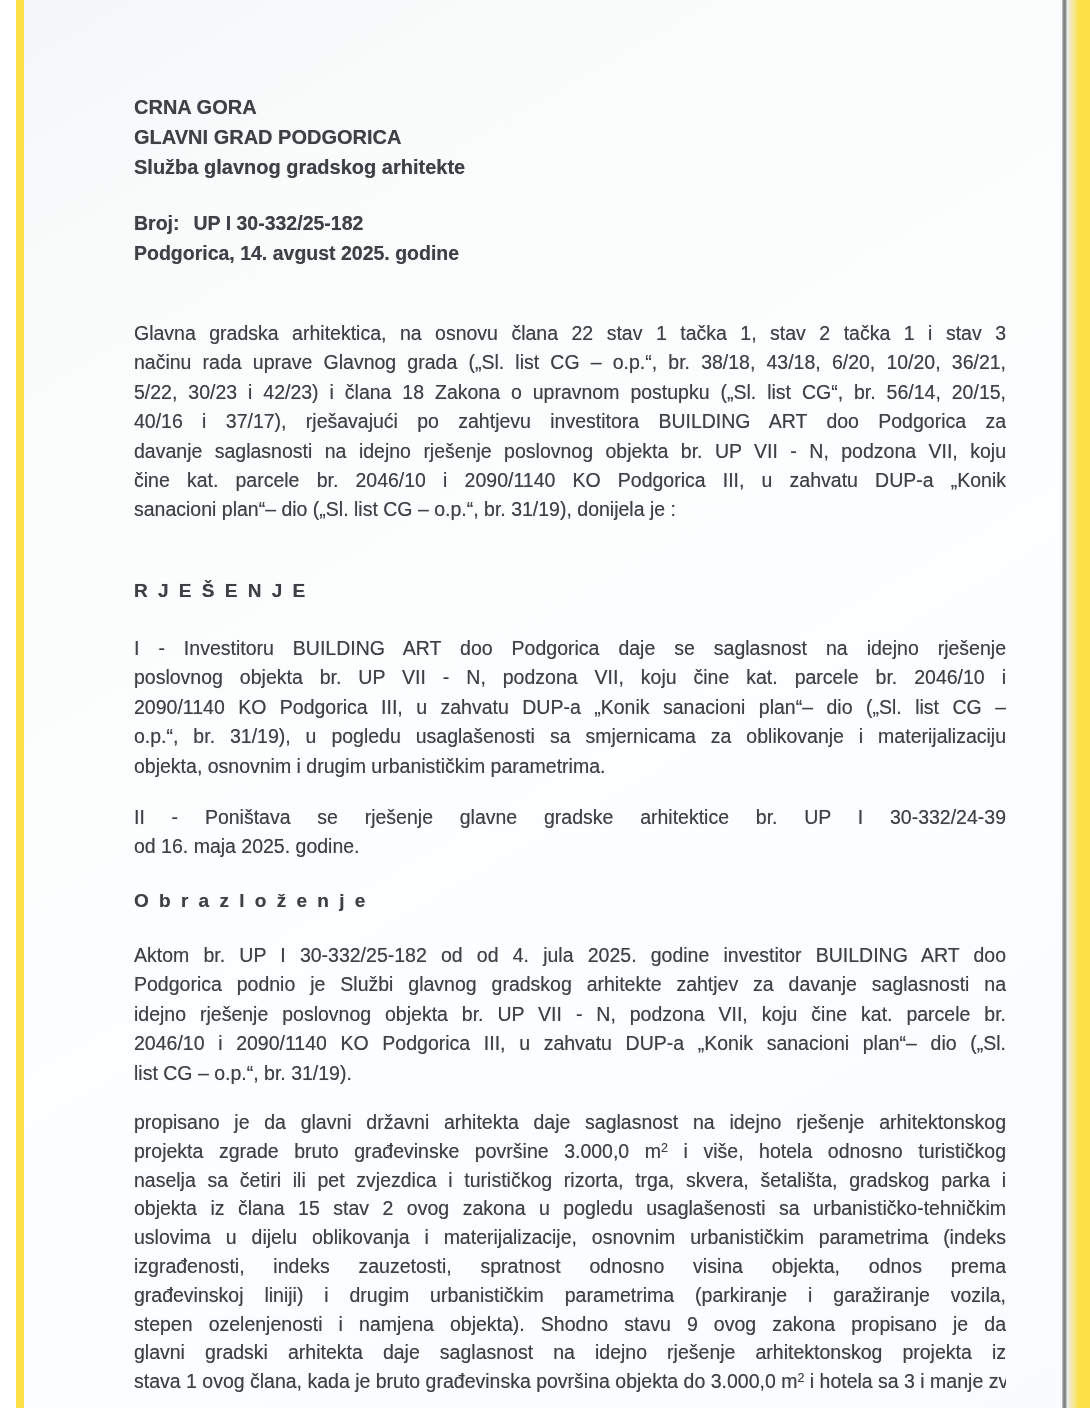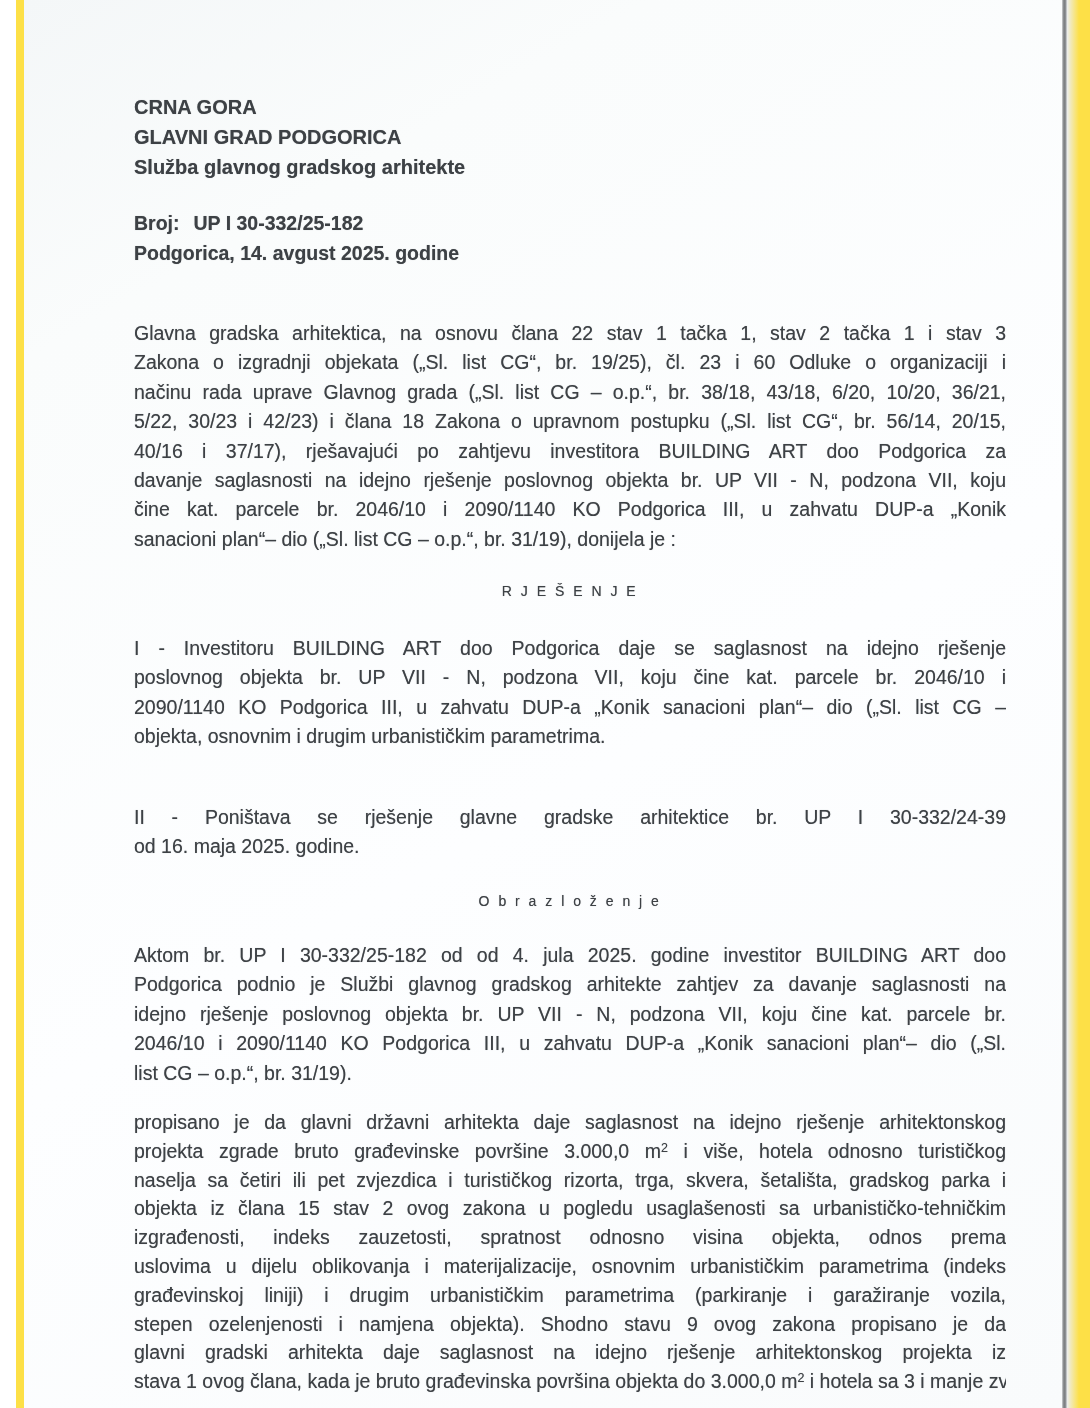--- a/index.html
+++ b/index.html
@@ -62,23 +62,23 @@
     overflow: hidden;
   }
   .j { text-align: justify; text-align-last: justify; }
   .org-block { top: 92px; font-weight: bold; font-size: 20px; }
   .org-block .line { line-height: 30px; }
   .ref-block { top: 208px; font-weight: bold; }
   .ref-block .line { line-height: 30px; }
   .ref-gap { display: inline-block; width: 14px; }
   .p-intro { top: 319px; }
   .h-center {
-    text-align: center;
-    font-weight: normal;
-    font-size: 14px;
+    text-align: left;
+    font-weight: bold;
+    font-size: 19px;
     letter-spacing: 2.5px;
     line-height: 30px;
   }
   .h-rjesenje { top: 576px; }
   .p-one { top: 634px; }
   .p-two { top: 803px; }
   .h-obraz { top: 886px; }
   .p-three { top: 941px; }
   .p-four { top: 1108px; }
   .p-four .line { line-height: 28.8px; }
@@ -105,35 +105,35 @@
       <div class="line">Služba glavnog gradskog arhitekte</div>
     </div>
 
     <div class="block ref-block">
       <div class="line"><span>Broj:</span><span class="ref-gap"></span><span>UP I 30-332/25-182</span></div>
       <div class="line">Podgorica, 14. avgust 2025. godine</div>
     </div>
 
     <div class="block p-intro">
       <div class="line j">Glavna gradska arhitektica, na osnovu člana 22 stav 1 tačka 1, stav 2 tačka 1 i stav 3</div>
-      <div class="line j">Zakona o izgradnji objekata („Sl. list CG“, br. 19/25), čl. 23 i 60 Odluke o organizaciji i</div>
       <div class="line j">načinu rada uprave Glavnog grada („Sl. list CG – o.p.“, br. 38/18, 43/18, 6/20, 10/20, 36/21,</div>
       <div class="line j">5/22, 30/23 i 42/23) i člana 18 Zakona o upravnom postupku („Sl. list CG“, br. 56/14, 20/15,</div>
       <div class="line j">40/16 i 37/17), rješavajući po zahtjevu investitora BUILDING ART doo Podgorica za</div>
       <div class="line j">davanje saglasnosti na idejno rješenje poslovnog objekta br. UP VII - N, podzona VII, koju</div>
       <div class="line j">čine kat. parcele br. 2046/10 i 2090/1140 KO Podgorica III, u zahvatu DUP-a „Konik</div>
       <div class="line">sanacioni plan“– dio („Sl. list CG – o.p.“, br. 31/19), donijela je :</div>
     </div>
 
     <div class="block h-center h-rjesenje">R J E Š E N J E</div>
 
     <div class="block p-one">
       <div class="line j">I - Investitoru BUILDING ART doo Podgorica daje se saglasnost na idejno rješenje</div>
       <div class="line j">poslovnog objekta br. UP VII - N, podzona VII, koju čine kat. parcele br. 2046/10 i</div>
       <div class="line j">2090/1140 KO Podgorica III, u zahvatu DUP-a „Konik sanacioni plan“– dio („Sl. list CG –</div>
+      <div class="line j">o.p.“, br. 31/19), u pogledu usaglašenosti sa smjernicama za oblikovanje i materijalizaciju</div>
       <div class="line">objekta, osnovnim i drugim urbanističkim parametrima.</div>
     </div>
 
     <div class="block p-two">
       <div class="line j">II - Poništava se rješenje glavne gradske arhitektice br. UP I 30-332/24-39</div>
       <div class="line">od 16. maja 2025. godine.</div>
     </div>
 
     <div class="block h-center h-obraz">O b r a z l o ž e n j e</div>
 
@@ -143,22 +143,22 @@
       <div class="line j">idejno rješenje poslovnog objekta br. UP VII - N, podzona VII, koju čine kat. parcele br.</div>
       <div class="line j">2046/10 i 2090/1140 KO Podgorica III, u zahvatu DUP-a „Konik sanacioni plan“– dio („Sl.</div>
       <div class="line">list CG – o.p.“, br. 31/19).</div>
     </div>
 
     <div class="block p-four">
       <div class="line j">propisano je da glavni državni arhitekta daje saglasnost na idejno rješenje arhitektonskog</div>
       <div class="line j"><span>projekta zgrade bruto građevinske površine 3.000,0 m</span><sup>2</sup><span> i više, hotela odnosno turističkog</span></div>
       <div class="line j">naselja sa četiri ili pet zvjezdica i turističkog rizorta, trga, skvera, šetališta, gradskog parka i</div>
       <div class="line j">objekta iz člana 15 stav 2 ovog zakona u pogledu usaglašenosti sa urbanističko-tehničkim</div>
+      <div class="line j">uslovima u dijelu oblikovanja i materijalizacije, osnovnim urbanističkim parametrima (indeks</div>
       <div class="line j">izgrađenosti, indeks zauzetosti, spratnost odnosno visina objekta, odnos prema</div>
-      <div class="line j">uslovima u dijelu oblikovanja i materijalizacije, osnovnim urbanističkim parametrima (indeks</div>
       <div class="line j">građevinskoj liniji) i drugim urbanističkim parametrima (parkiranje i garažiranje vozila,</div>
       <div class="line j">stepen ozelenjenosti i namjena objekta). Shodno stavu 9 ovog zakona propisano je da</div>
       <div class="line j">glavni gradski arhitekta daje saglasnost na idejno rješenje arhitektonskog projekta iz</div>
       <div class="line j"><span>stava 1 ovog člana, kada je bruto građevinska površina objekta do 3.000,0 m</span><sup>2</sup><span> i hotela sa 3 i manje zvjezdica</span></div>
     </div>
 
   </div>
 </div>
 
 </body></html>

